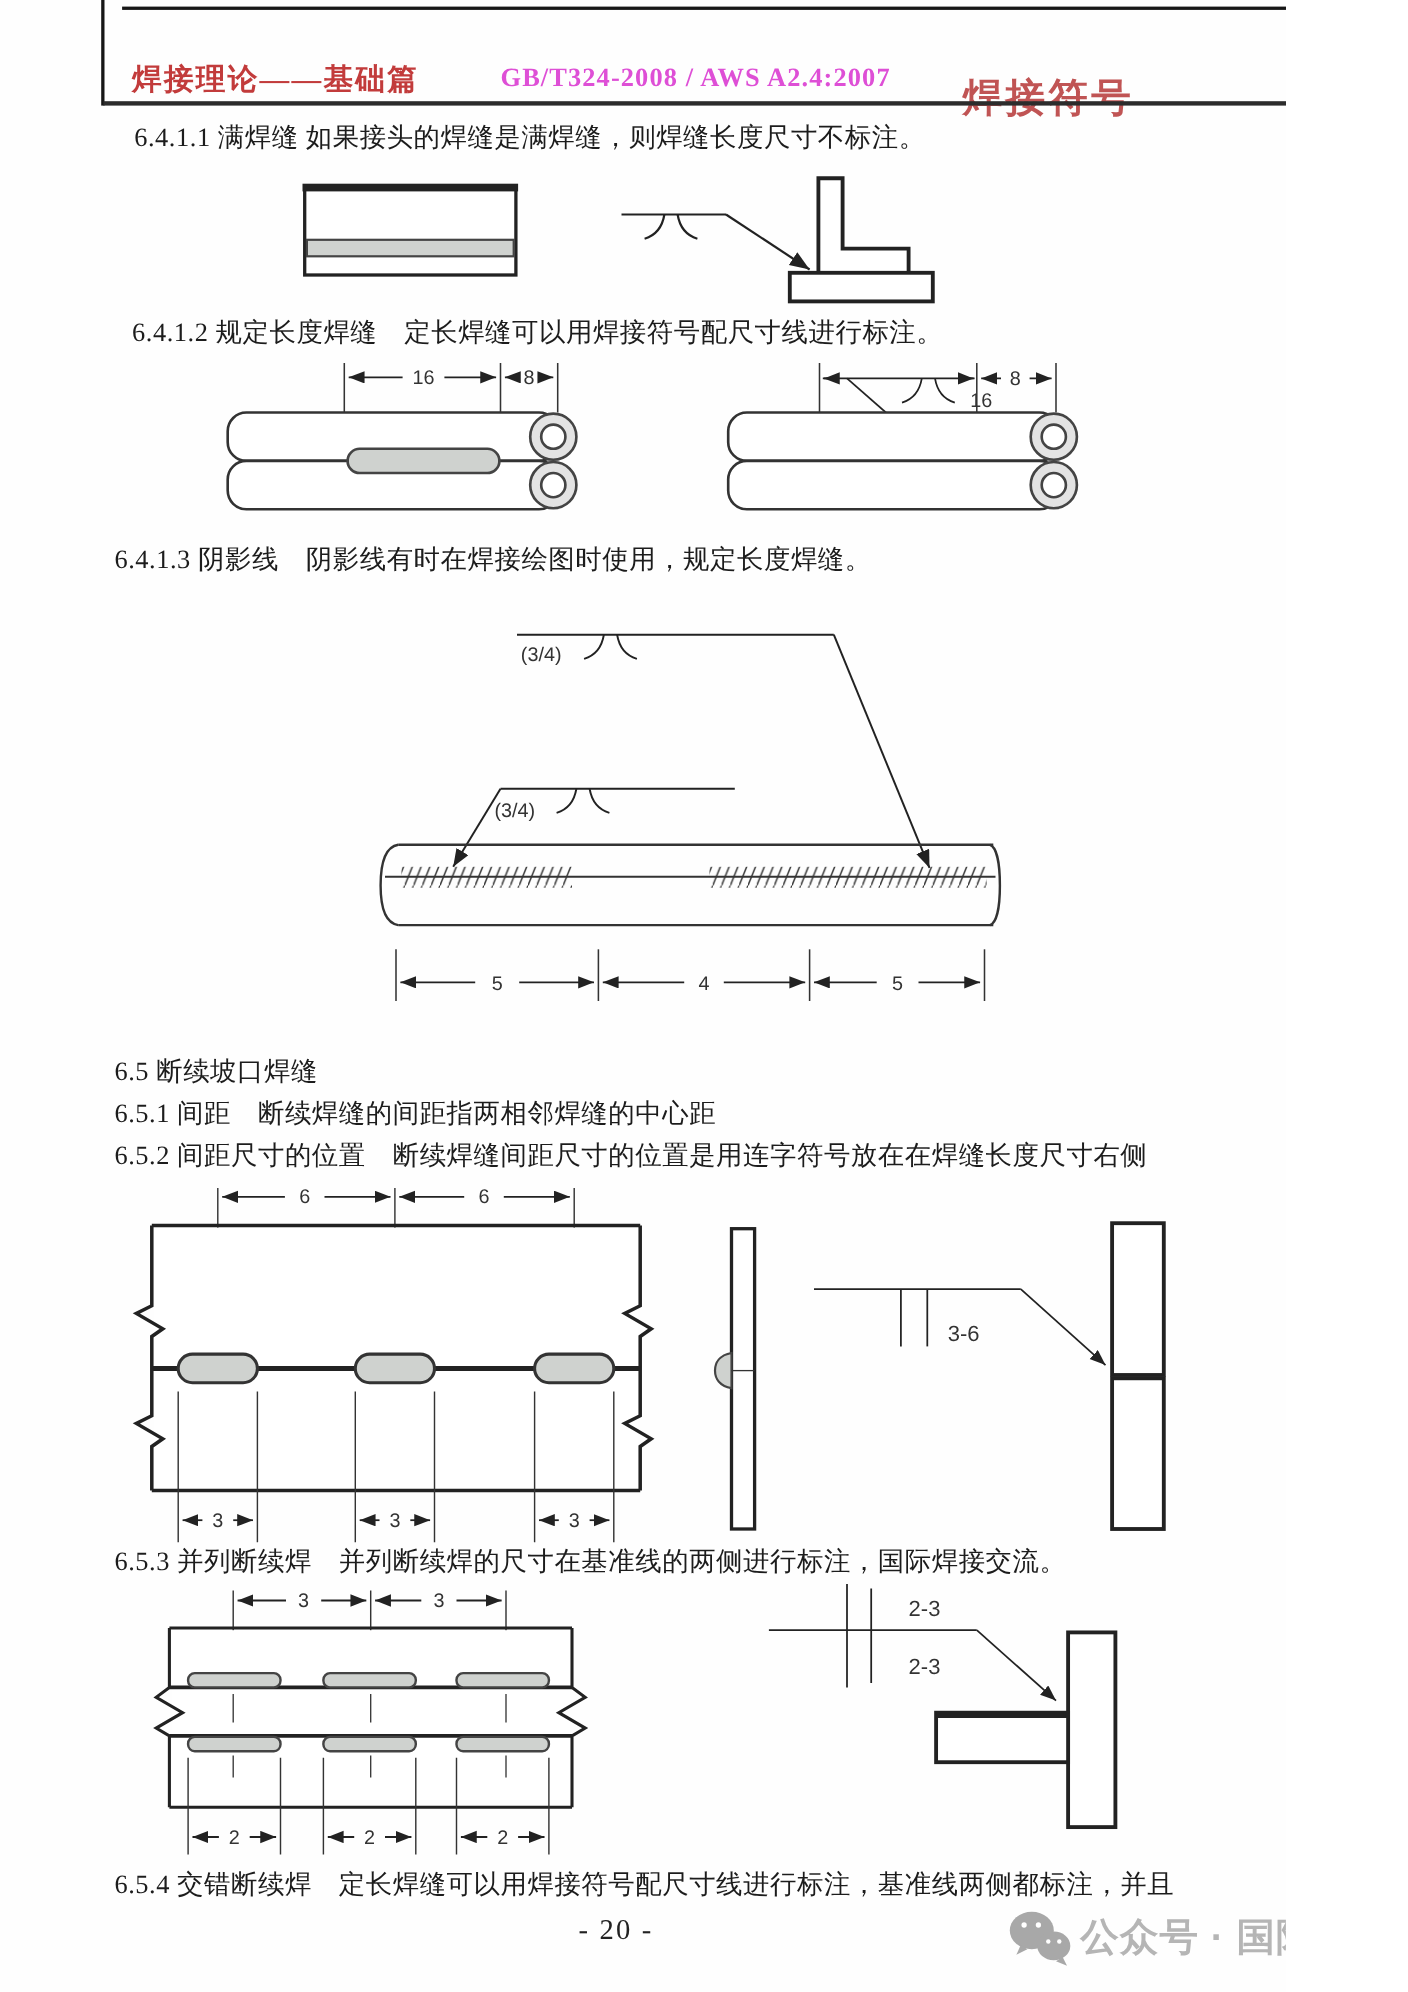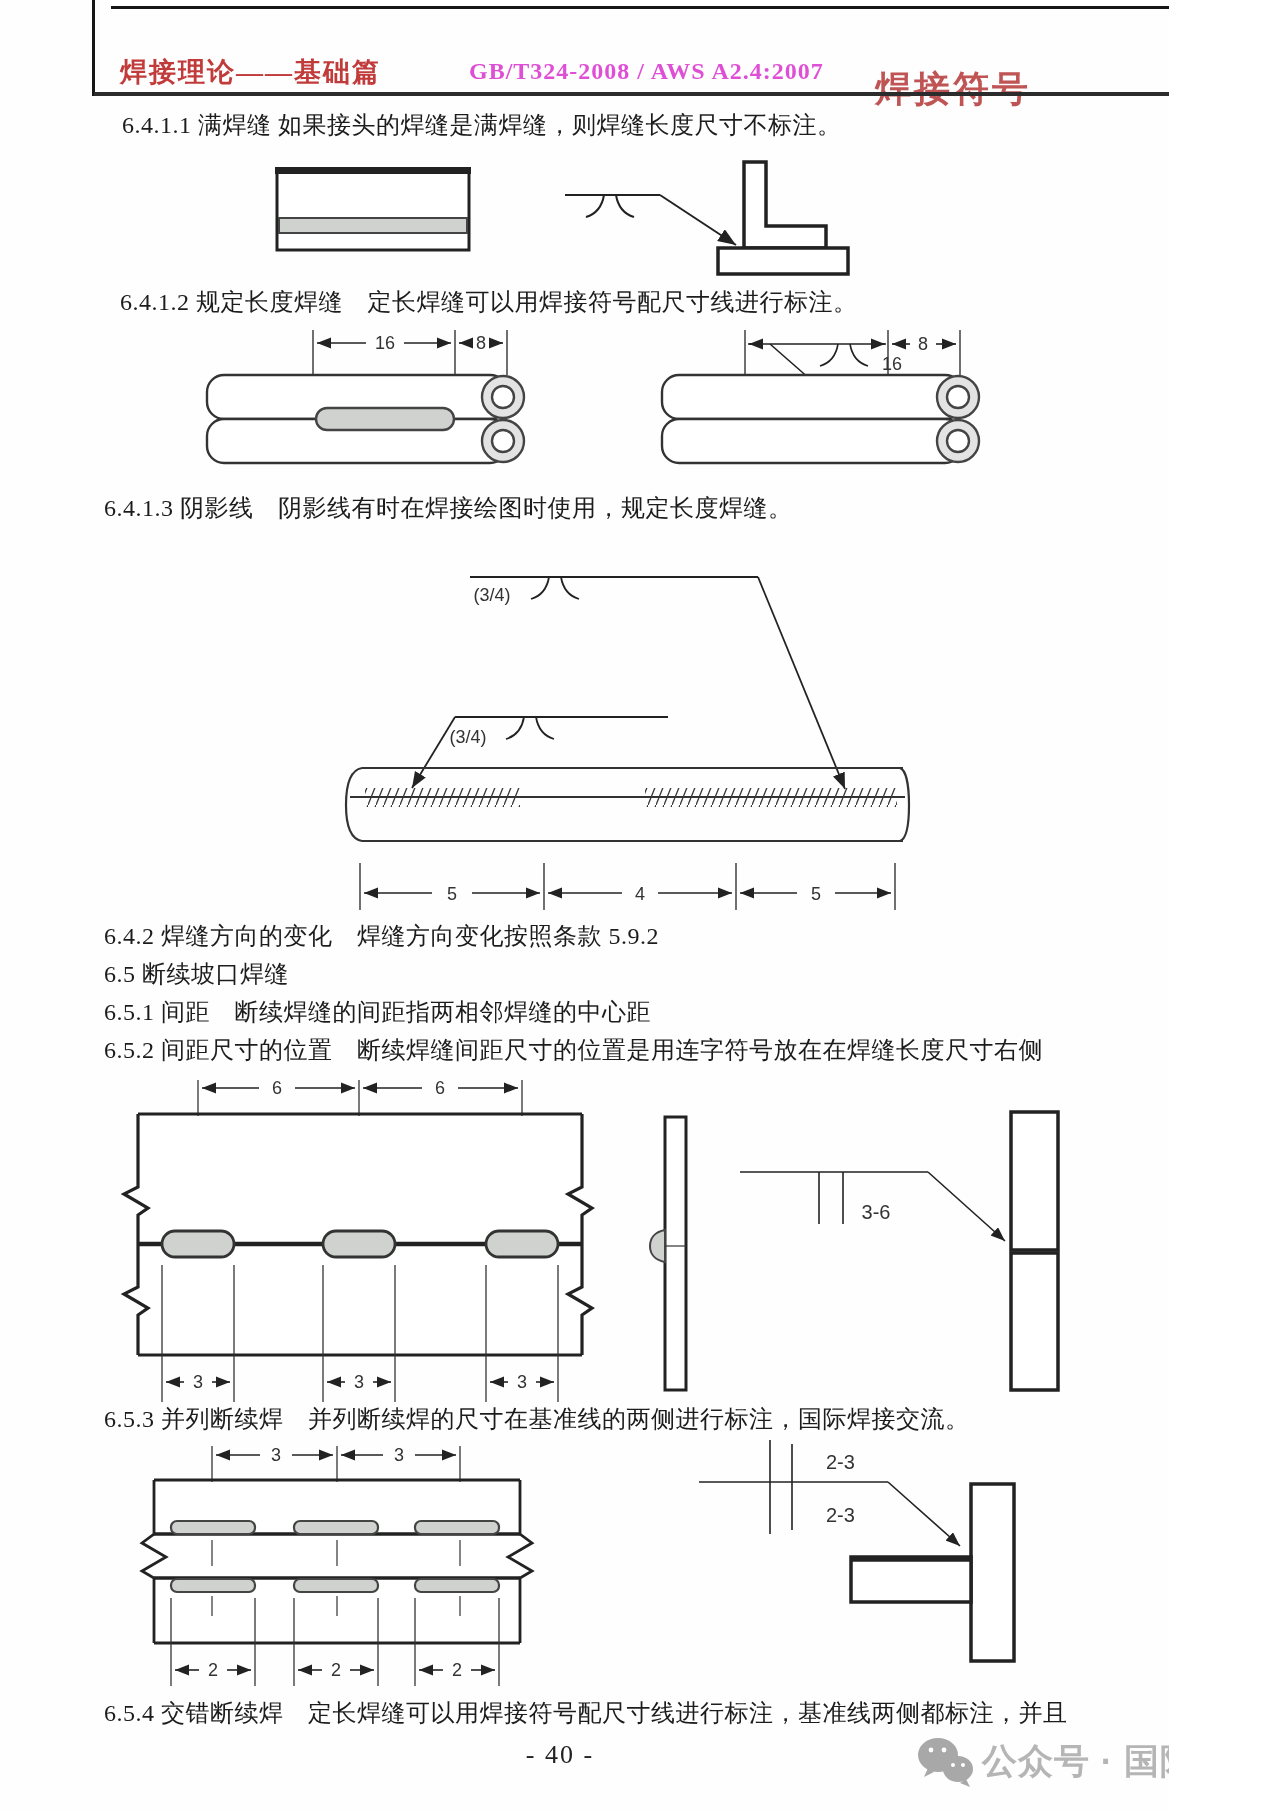--- a/index.html
+++ b/index.html
@@ -1,21 +1,21 @@
 <!DOCTYPE html>
 <html><head>
 <meta charset="utf-8">
 <style>
   html,body{margin:0;padding:0;background:#ffffff;}
   .page{position:relative;width:1169px;height:1811px;background:#fefefe;overflow:hidden;
         font-family:"Liberation Serif", serif;}
   .artifact{position:absolute;background:#161616;}
   .hdr{position:absolute;white-space:nowrap;font-weight:bold;}
   .hdr-left{left:120px;top:54px;font-size:27px;color:#c23b3b;letter-spacing:2px;}
-  .hdr-center{left:469px;top:58px;font-size:24px;color:#de4fd6;font-weight:600;letter-spacing:1px;}
+  .hdr-center{left:455px;top:58px;font-size:24px;color:#de4fd6;font-weight:600;letter-spacing:1px;}
   .hdr-right{left:875px;top:55px;font-size:36px;color:#c05454;letter-spacing:3px;margin-top:10px;}
   .hdr-rule{position:absolute;left:94px;top:92px;width:1186px;height:4px;background:#2c2c2c;}
   .para{position:absolute;left:104px;font-size:24px;color:#1c1c1c;white-space:nowrap;letter-spacing:0.5px;}
   .dg{position:absolute;left:0;}
   .footer-page{position:absolute;left:480px;top:1740px;width:160px;text-align:center;
                font-size:26px;color:#222;letter-spacing:2px;}
   .watermark{position:absolute;right:0;top:1733px;display:flex;align-items:center;
              white-space:nowrap;overflow:hidden;max-width:255px;}
   .watermark-text{font-family:"Liberation Sans", sans-serif;font-size:35px;color:#b5b5b5;
                   font-weight:bold;letter-spacing:1px;}
@@ -30,21 +30,20 @@
   <div class="artifact" style="left:111px;top:6px;width:1169px;height:3px;"></div>
 
   <div class="hdr hdr-left">焊接理论——基础篇</div>
   <div class="hdr hdr-center">GB/T324-2008 / AWS A2.4:2007</div>
   <div class="hdr hdr-right">焊接符号</div>
   <div class="hdr-rule"></div>
 
   <div class="para" style="top:109px;margin-left:18px;">6.4.1.1 满焊缝 如果接头的焊缝是满焊缝，则焊缝长度尺寸不标注。</div>
   <div class="para" style="top:286px;margin-left:16px;">6.4.1.2 规定长度焊缝　定长焊缝可以用焊接符号配尺寸线进行标注。</div>
   <div class="para" style="top:492px;">6.4.1.3 阴影线　阴影线有时在焊接绘图时使用，规定长度焊缝。</div>
-  <div class="para" style="top:920px;">6.4.2 焊缝方向的变化　焊缝方向变化按照条款 5.9.2</div>
   <div class="para" style="top:958px;">6.5 断续坡口焊缝</div>
   <div class="para" style="top:996px;">6.5.1 间距　断续焊缝的间距指两相邻焊缝的中心距</div>
   <div class="para" style="top:1034px;">6.5.2 间距尺寸的位置　断续焊缝间距尺寸的位置是用连字符号放在在焊缝长度尺寸右侧</div>
   <div class="para" style="top:1403px;">6.5.3 并列断续焊　并列断续焊的尺寸在基准线的两侧进行标注，国际焊接交流。</div>
   <div class="para" style="top:1697px;">6.5.4 交错断续焊　定长焊缝可以用焊接符号配尺寸线进行标注，基准线两侧都标注，并且</div>
 
   <svg class="dg" style="top:150px;" width="1280" height="140" viewBox="0 0 1280 140">
     <defs>
       <marker id="aA" markerWidth="10" markerHeight="8" refX="9" refY="3.5" orient="auto">
         <path d="M0,0 L9,3.5 L0,7 z" fill="#222"></path>
@@ -332,21 +331,21 @@
     <text x="826" y="31" font-size="20">2-3</text>
     <text x="826" y="84" font-size="20">2-3</text>
 
     <g>
       <rect x="971" y="46" width="43" height="177" fill="#fff" stroke="#222" stroke-width="3.5"></rect>
       <rect x="851" y="119" width="120" height="45" fill="#fff" stroke="#222" stroke-width="3.5"></rect>
       <line x1="851" y1="121" x2="971" y2="121" stroke="#222" stroke-width="5.5"></line>
     </g>
   </svg>
 
-  <div class="footer-page">- 40 -</div>
+  <div class="footer-page">- 20 -</div>
   <div class="watermark">
     <svg width="62" height="56" viewBox="0 0 62 56" style="flex:0 0 auto;margin-right:6px;">
       <ellipse cx="24" cy="22" rx="20" ry="17" fill="#a8a8a8"></ellipse>
       <path d="M14,35 l-4,9 l10,-5 z" fill="#a8a8a8"></path>
       <circle cx="17" cy="17" r="2.4" fill="#fff"></circle>
       <circle cx="30" cy="17" r="2.4" fill="#fff"></circle>
       <ellipse cx="44" cy="36" rx="15" ry="13" fill="#a8a8a8"></ellipse>
       <path d="M52,46 l4,8 l-10,-4 z" fill="#a8a8a8"></path>
       <circle cx="39" cy="32" r="2" fill="#fff"></circle>
       <circle cx="49" cy="32" r="2" fill="#fff"></circle>

